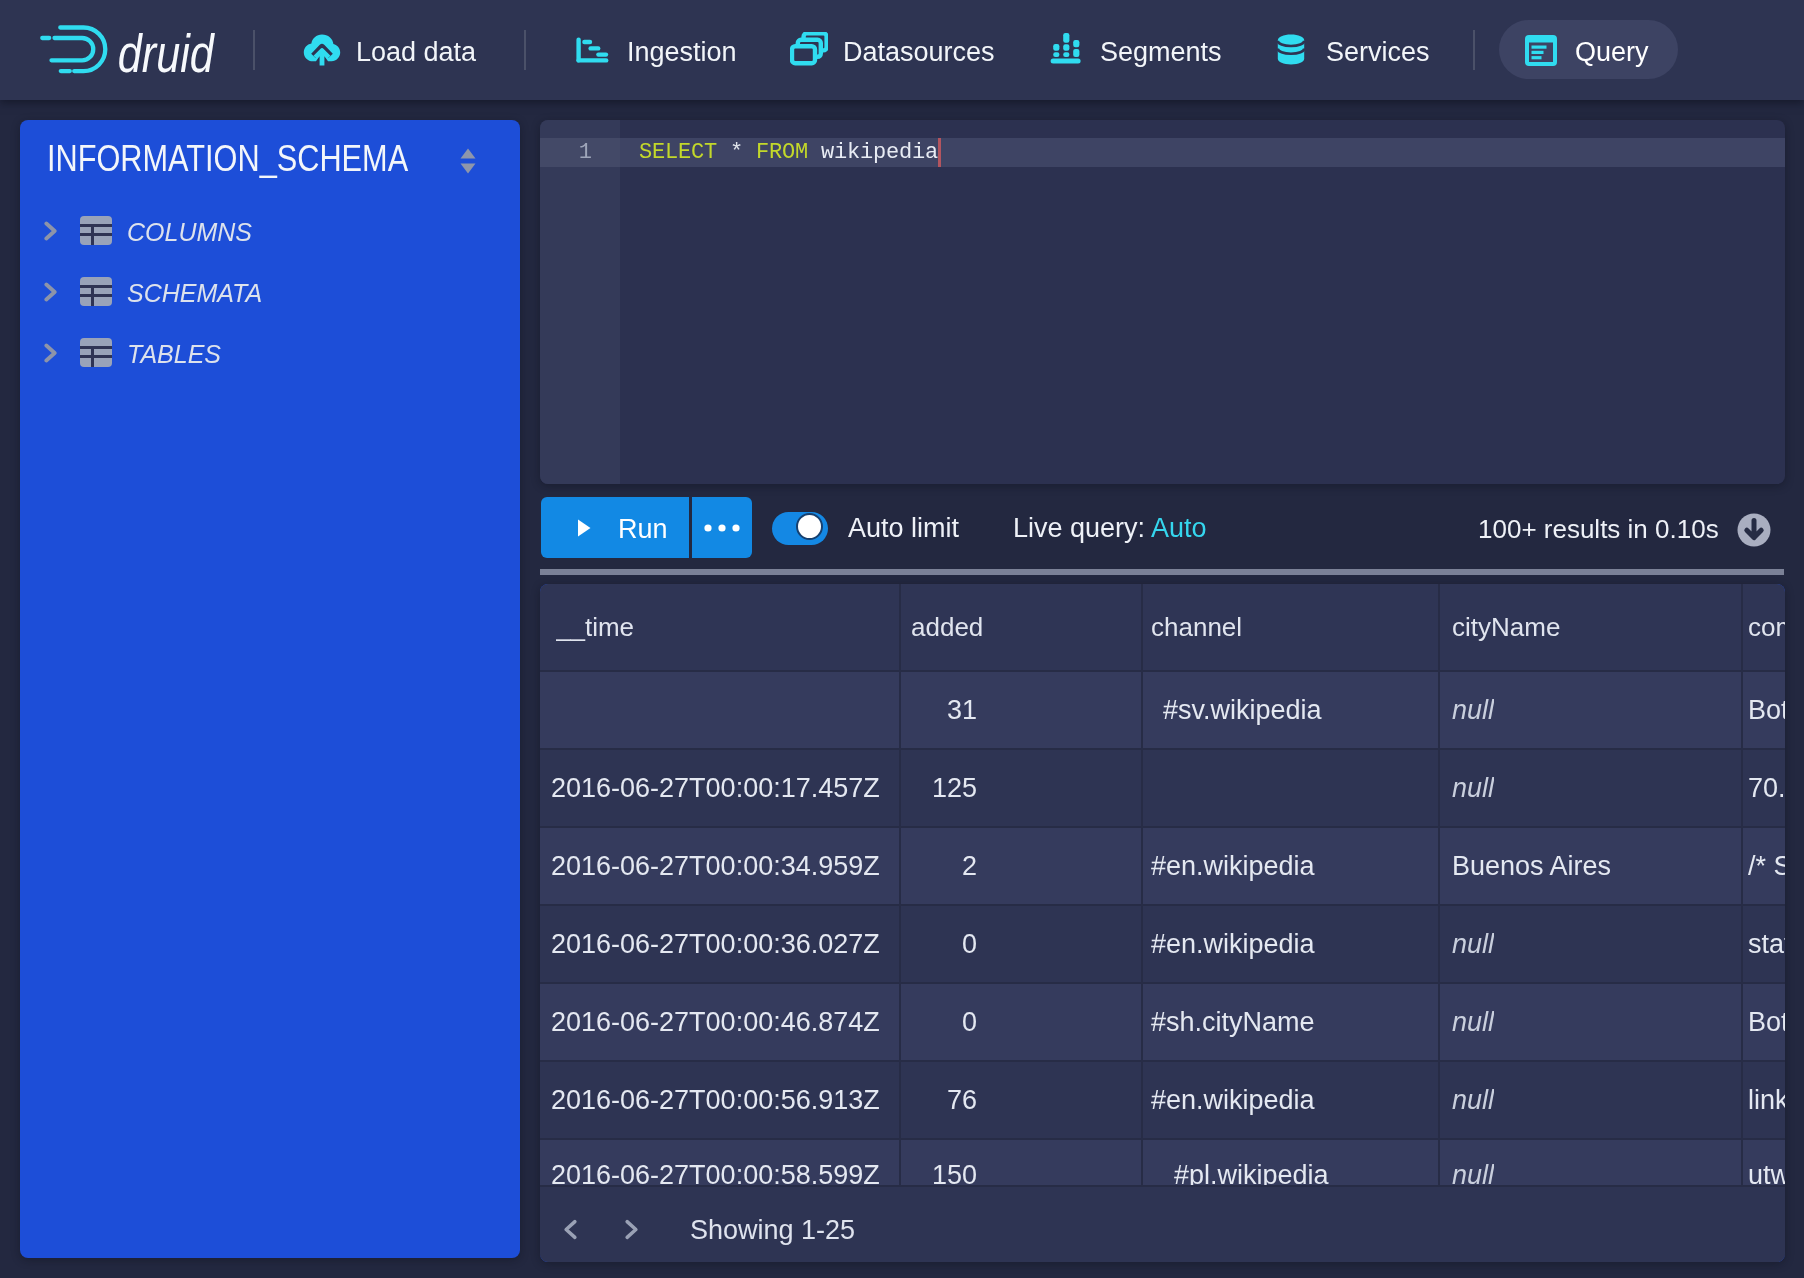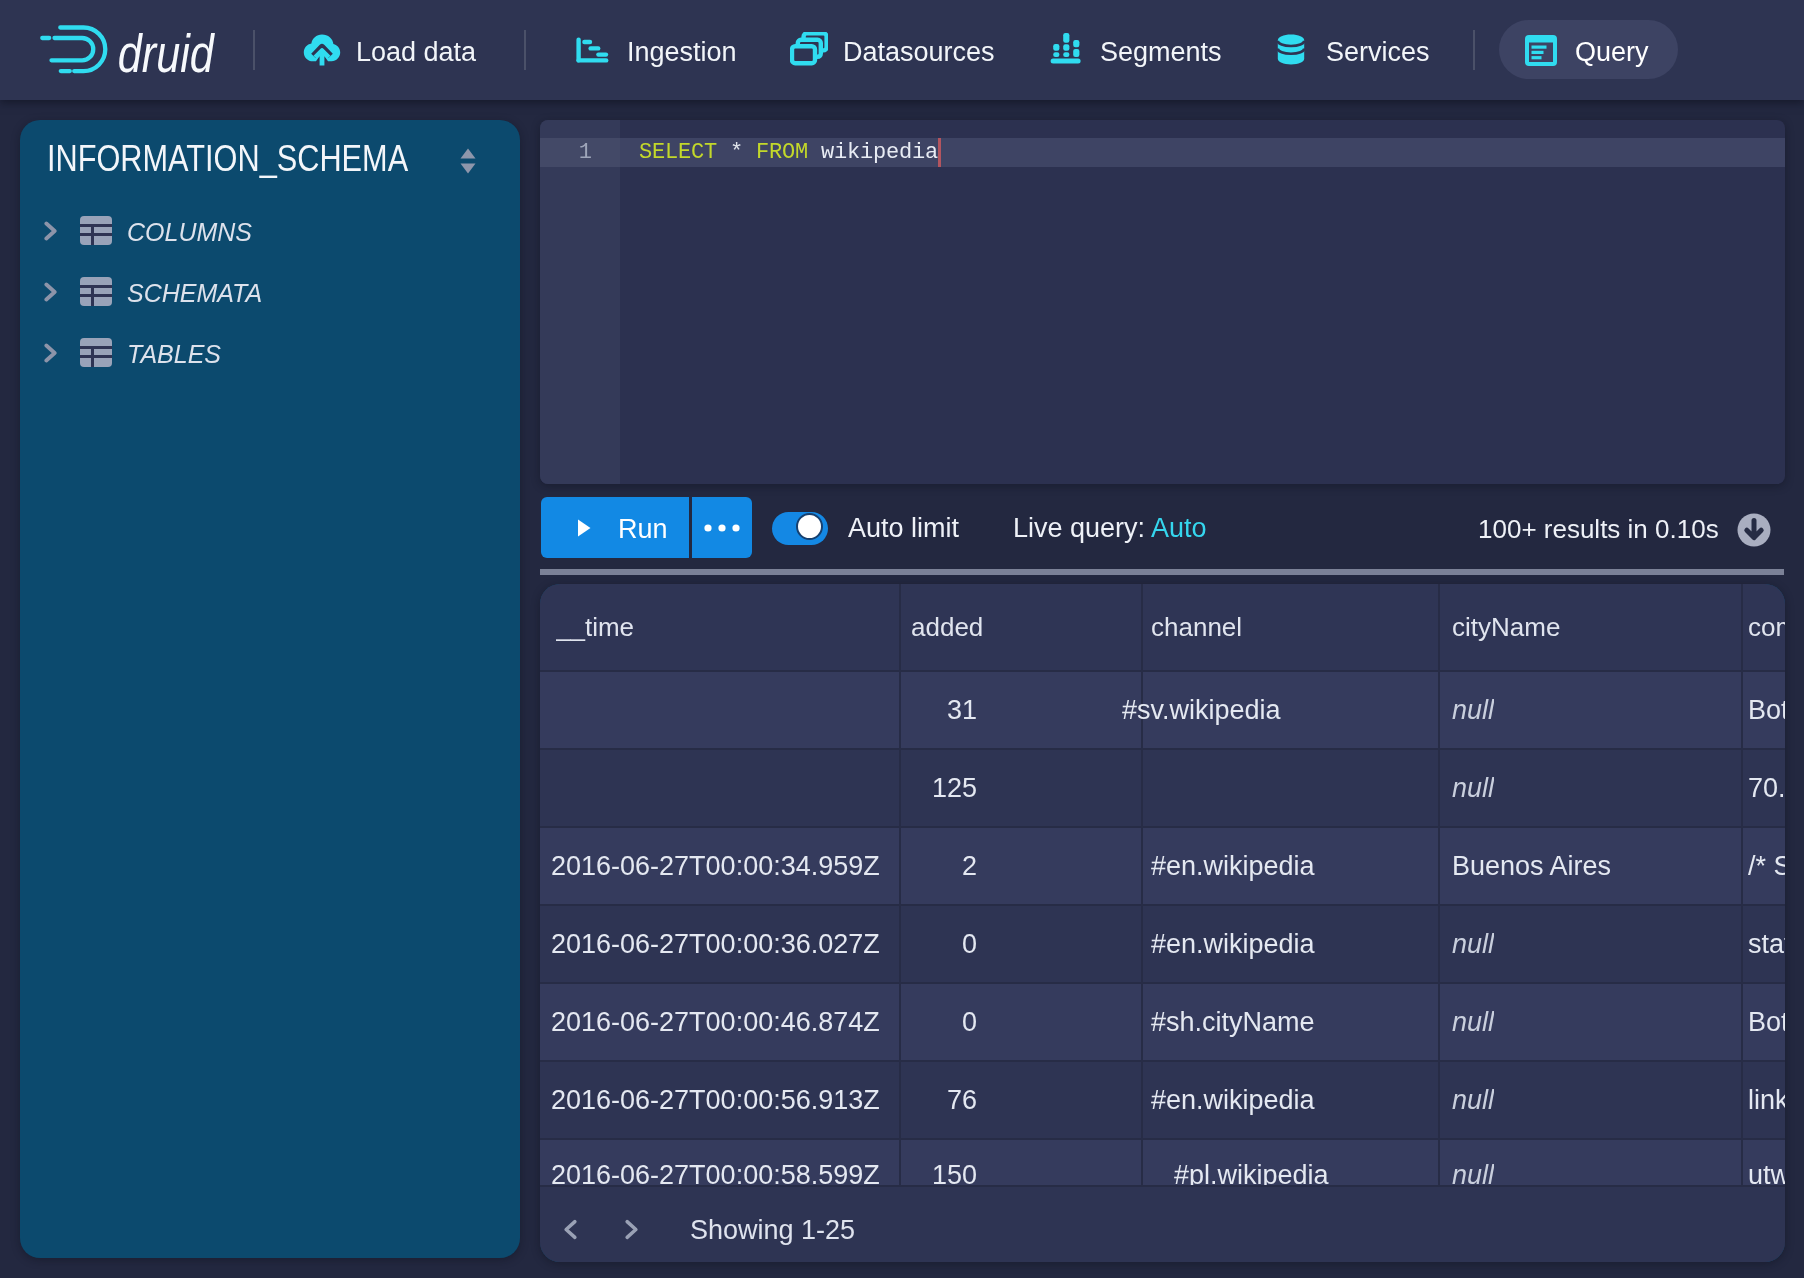--- a/index.html
+++ b/index.html
@@ -2,21 +2,21 @@
 <html><head>
 <meta charset="utf-8">
 <style>
   * { margin:0; padding:0; box-sizing:border-box; }
   html,body { width:1804px; height:1278px; overflow:hidden; }
   body { background:#232840; font-family:"Liberation Sans", sans-serif; position:relative; }
   .abs { position:absolute; }
   .nav { left:0; top:0; width:1804px; height:100px; background:#2e3452; }
   .navtext { font-size:27px; color:#f2f5f9; top:38px; line-height:28px; }
   .navdiv { width:2px; top:30px; height:40px; background:#4b5169; }
-  .panel { background:#0c4a6e; border-radius:20px; box-shadow:0 2px 8px rgba(12,14,26,0.4); }
+  .panel { background:#1d4ed8; border-radius:8px; box-shadow:0 2px 8px rgba(12,14,26,0.4); }
   .treetext { font-size:25px; color:#dde2ec;font-style:italic; }
   .cell { font-size:27px; color:#e4e8f1; line-height:78px; white-space:nowrap; overflow:hidden; }
   .hcell { font-size:26px; color:#e0e4ee; line-height:87px; white-space:nowrap; overflow:hidden; }
   .vline { background:#272c46; width:2px; }
   .hline { background:#272c46; height:2px; }
 </style>
 </head>
 <body>
 
 <div class="abs nav" style="box-shadow:0 3px 8px rgba(10,12,24,0.5)"></div>
@@ -196,24 +196,25 @@
   <div class="abs vline" style="left:898px;top:0;height:603px"></div>
   <div class="abs vline" style="left:1201px;top:0;height:603px"></div>
 
   <div class="abs hcell" style="left:16px;top:0">__time</div>
   <div class="abs hcell" style="left:371px;top:0">added</div>
   <div class="abs hcell" style="left:611px;top:0">channel</div>
   <div class="abs hcell" style="left:912px;top:0">cityName</div>
   <div class="abs hcell" style="left:1208px;top:0">comment</div>
 
   <div class="abs cell" style="left:357px;top:87px;width:80px;text-align:right">31</div>
-  <div class="abs cell" style="left:582px;top:87px">#sv.wikipedia</div>
+  <div class="abs cell" style="left:623px;top:87px">#sv.wikipedia</div>
   <div class="abs cell" style="left:912px;top:87px;font-style:italic;color:#c9cfdd">null</div>
   <div class="abs cell" style="left:1208px;top:87px;width:37px">Bot: Uppda</div>
 
+  <div class="abs cell" style="left:11px;top:165px">2016-06-27T00:00:17.457Z</div>
   <div class="abs cell" style="left:357px;top:165px;width:80px;text-align:right">125</div>
   <div class="abs cell" style="left:912px;top:165px;font-style:italic;color:#c9cfdd">null</div>
   <div class="abs cell" style="left:1208px;top:165px;width:37px">70.1.189.1</div>
 
   <div class="abs cell" style="left:11px;top:243px">2016-06-27T00:00:34.959Z</div>
   <div class="abs cell" style="left:357px;top:243px;width:80px;text-align:right">2</div>
   <div class="abs cell" style="left:611px;top:243px">#en.wikipedia</div>
   <div class="abs cell" style="left:912px;top:243px">Buenos Aires</div>
   <div class="abs cell" style="left:1208px;top:243px;width:37px">/* Sports</div>
 

